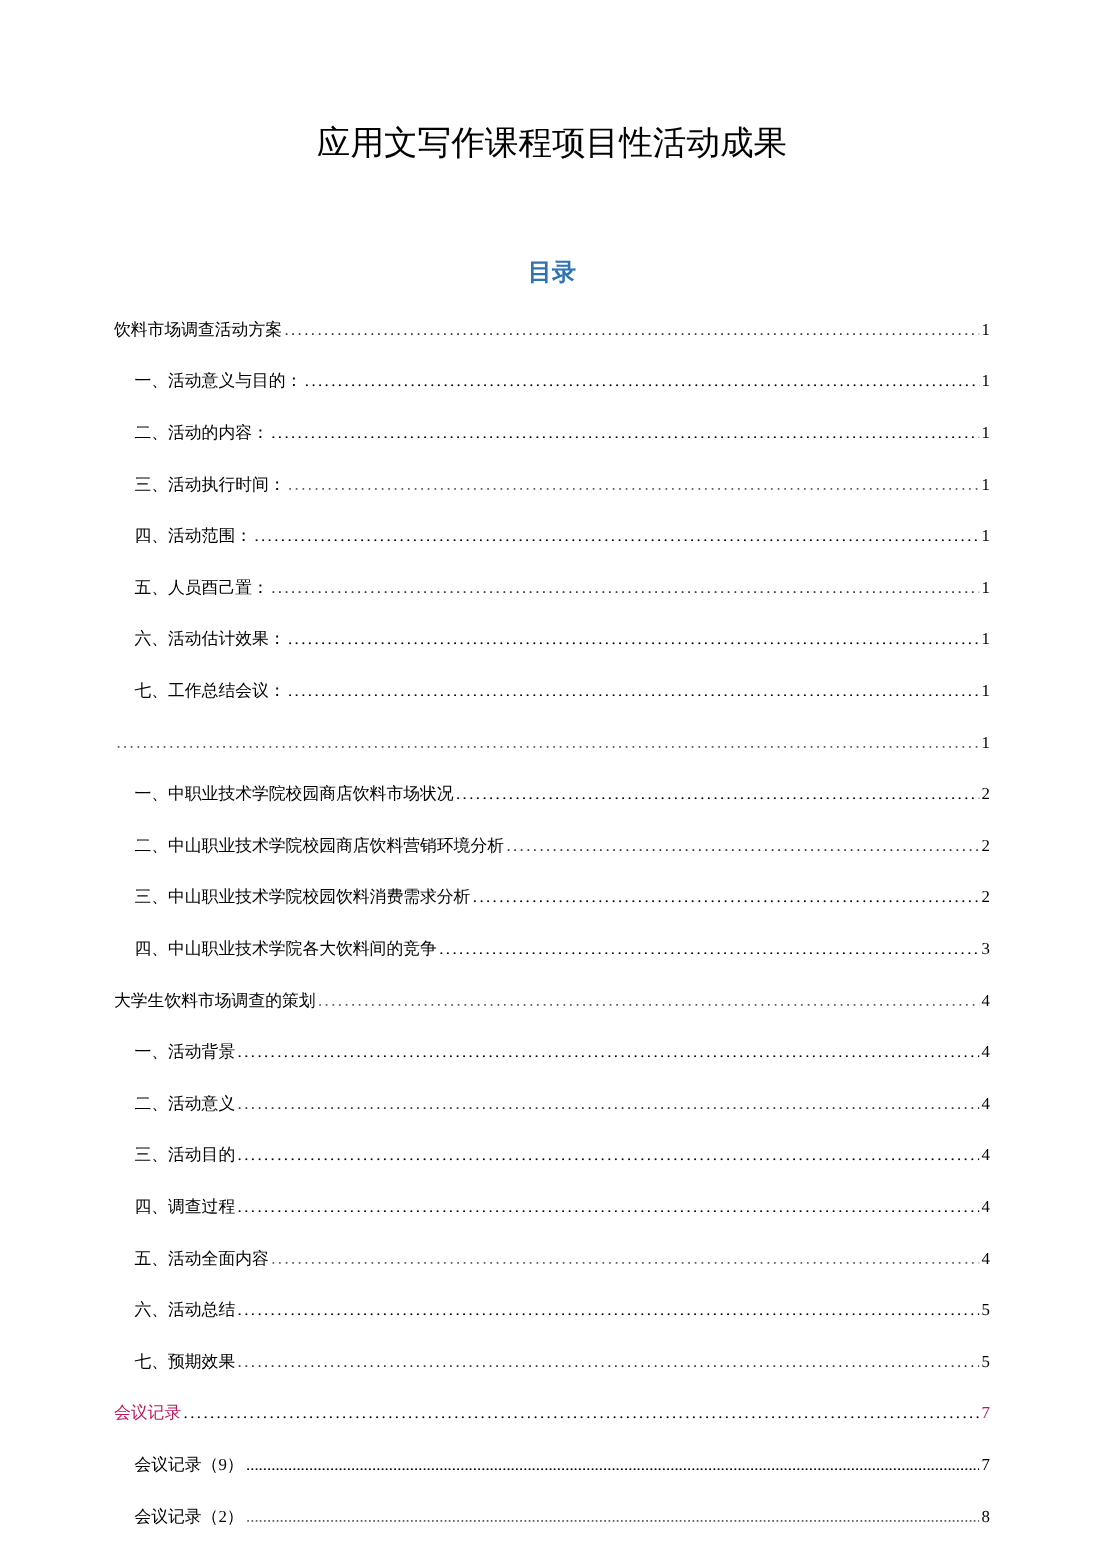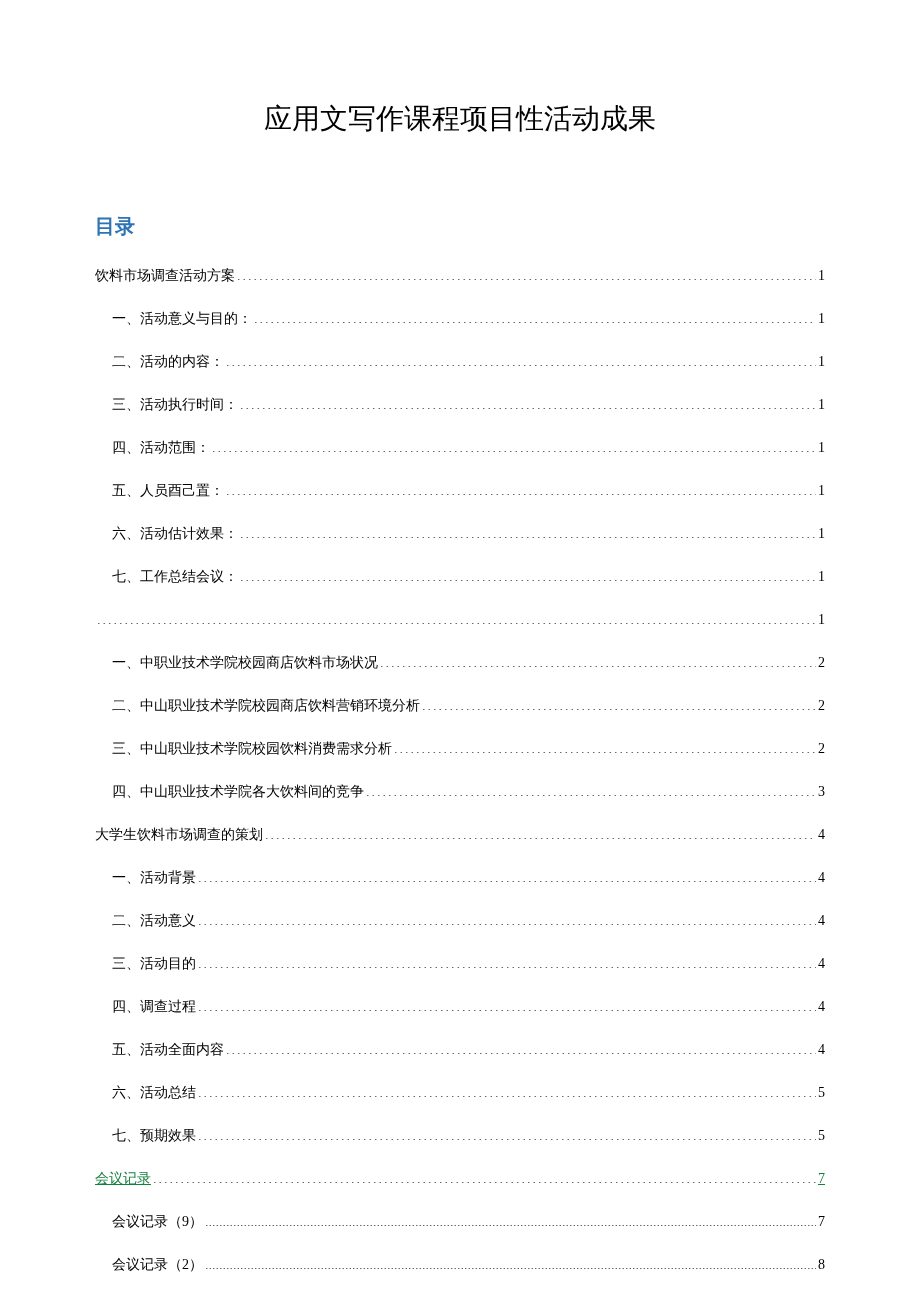--- a/index.html
+++ b/index.html
@@ -16,21 +16,21 @@
     }
     .main-title {
       text-align: center;
       font-size: 28px;
       color: #000;
       font-weight: normal;
       margin-bottom: 75px;
       font-family: Liberation Serif, serif;
     }
     .toc-heading {
-      text-align: left;
+      text-align: center;
       font-size: 20px;
       color: #2e74b5;
       font-weight: bold;
       margin-bottom: 25px;
       font-family: "SimHei", "黑体", sans-serif;
     }
     .toc-entry {
       display: flex;
       align-items: baseline;
       font-size: 14px;
@@ -39,22 +39,21 @@
       line-height: 1.5;
     }
     .toc-entry.level-1 {
       padding-left: 0;
     }
     .toc-entry.level-2 {
       padding-left: 17px;
     }
     .toc-entry.link .toc-label,
     .toc-entry.link .toc-page {
-      color: #15803d;
-      text-decoration: underline;
+      color: #be185d;
     }
     .toc-label {
       white-space: nowrap;
       flex-shrink: 0;
     }
     .toc-dots {
       flex: 1;
       overflow: hidden;
       position: relative;
       height: 1em;

